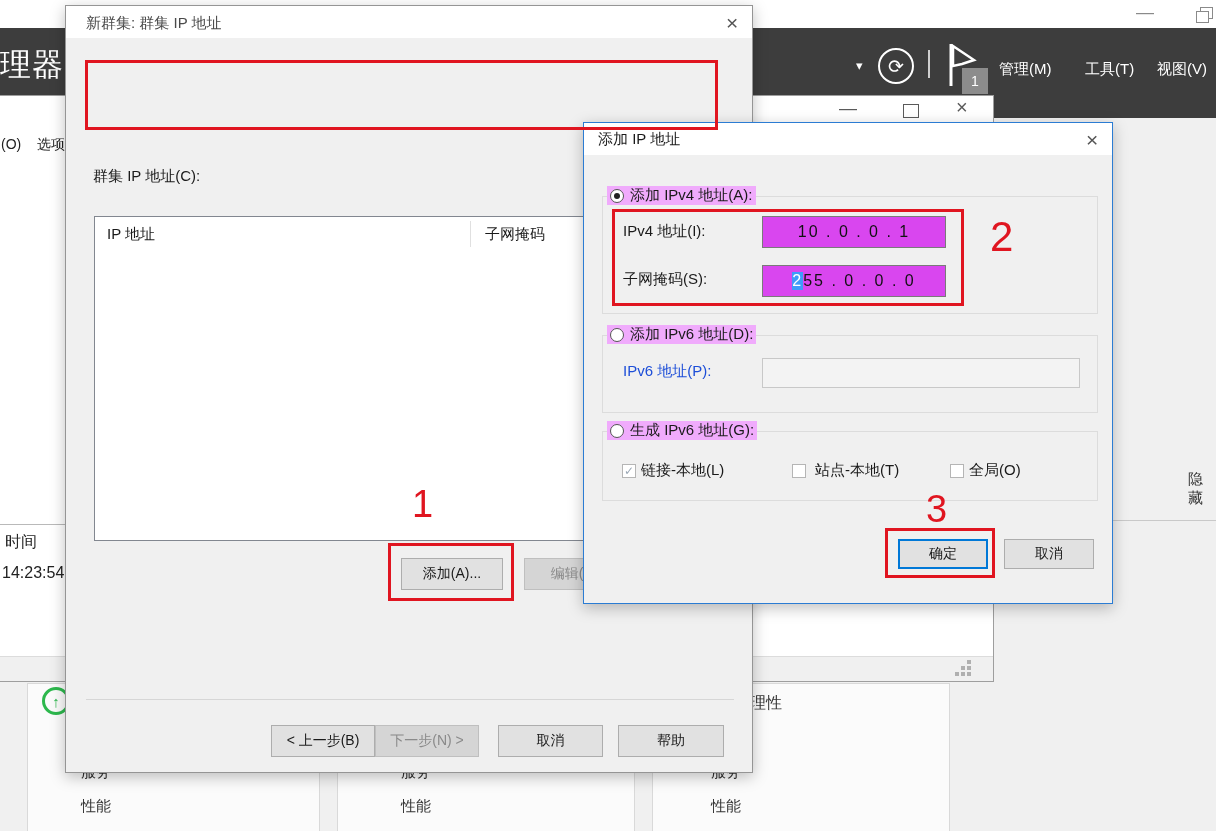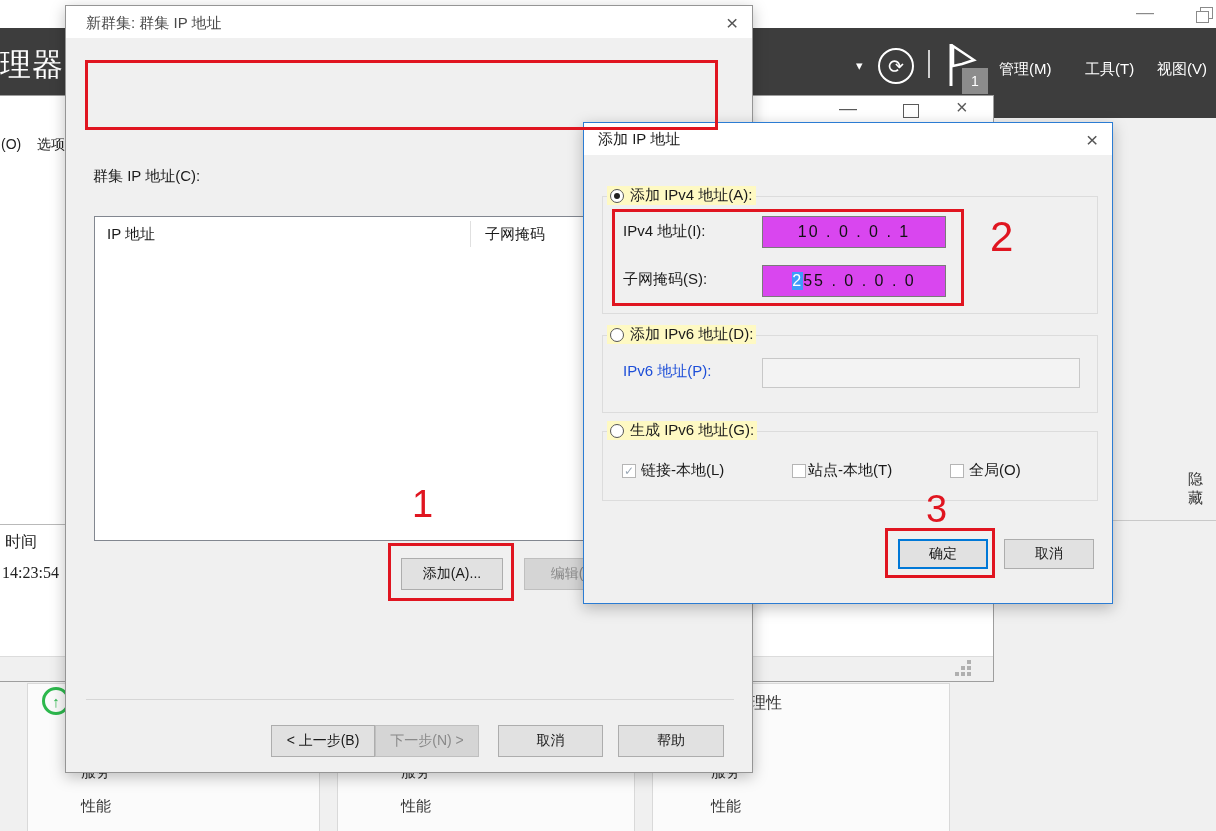--- a/index.html
+++ b/index.html
@@ -41,21 +41,21 @@
   .label.dim{color:#1d4ed8;}
   .listview{background:#ffffff;border:1px solid #828790;box-sizing:border-box;}
   .col-h{font-size:15px;color:#1a1a1a;}
   .btn{background:#e1e1e1;border:1px solid #adadad;box-sizing:border-box;font-size:14px;color:#1a1a1a;
     display:flex;align-items:center;justify-content:center;}
   .btn.disabled{background:#d5d5d5;border-color:#bfbfbf;color:#8a8a8a;}
   .btn.focused{border:2px solid #0078d7;}
   .groupbox{border:1px solid #dcdcdc;box-sizing:border-box;}
   .radio{width:14px;height:14px;border:1px solid #555;border-radius:50%;background:#fff;box-sizing:border-box;position:relative;}
   .radio.selected::after{content:"";position:absolute;left:3px;top:3px;width:6px;height:6px;border-radius:50%;background:#222;}
-  .grp-label{display:flex;align-items:center;gap:6px;background:#fef9c3;padding:0 3px;}
+  .grp-label{display:flex;align-items:center;gap:6px;background:#f0abfc;padding:0 3px;}
   .field{background:#d946ef;border:1px solid #7a7a7a;box-sizing:border-box;font-size:16px;color:#111;
     display:flex;align-items:center;justify-content:center;letter-spacing:2px;}
   .field.disabled{background:#f3f3f3;border:1px solid #c8c8c8;}
   .sel{background:#3f9bfa;color:#fff;}
   .checkbox{width:14px;height:14px;border:1px solid #8a8a8a;background:#fff;box-sizing:border-box;
     font-size:12px;line-height:12px;text-align:center;color:#9aa7b5;}
   .checkbox.disabled{border-color:#b5b5b5;}
 
   
   .redbox{border:3px solid #e01520;box-sizing:border-box;z-index:50;}
@@ -111,21 +111,21 @@
     <div class="abs nlb-ctrl" style="left:965px;top:0px;font-size:20px;">×</div>
 
     <div class="abs menu-frag" style="left:10px;top:40px;">(O)</div>
     <div class="abs menu-frag" style="left:46px;top:40px;">选项</div>
     <div class="abs" style="left:0px;top:62px;width:16px;height:18px;overflow:hidden;">
       
     </div>
 
     <div class="abs hline" style="left:0px;top:428px;width:1004px;background:#b9b9b9;"></div>
     <div class="abs log-text" style="left:14px;top:436px;">时间</div>
-    <div class="abs log-text" style="left:11px;top:468px;font-family:Liberation Serif, serif;">14:23:54</div>
+    <div class="abs log-text" style="left:11px;top:468px;">14:23:54</div>
 
     <div id="nlb-status">
       <svg class="abs" style="right:20px;bottom:3px;" width="18" height="18">
         <g fill="#b0b0b0">
           <rect x="12" y="0" width="4" height="4"></rect>
             <rect x="6" y="6" width="4" height="4"></rect>
             <rect x="12" y="6" width="4" height="4"></rect>
           <rect x="0" y="12" width="4" height="4"></rect>
             <rect x="6" y="12" width="4" height="4"></rect>
             <rect x="12" y="12" width="4" height="4"></rect>
@@ -188,21 +188,21 @@
 
     <div class="abs groupbox" style="left:18px;top:308px;width:496px;height:70px;">
       <div class="abs grp-label" style="left:4px;top:-11px;">
         <span class="radio"></span>
         <span class="label">生成 IPv6 地址(G):</span>
       </div>
       <div class="abs" style="left:19px;top:29px;display:flex;align-items:center;gap:5px;">
         <span class="checkbox disabled">✓</span>
         <span class="label">链接-本地(L)</span>
       </div>
-      <div class="abs" style="left:189px;top:29px;display:flex;align-items:center;gap:2px;">
+      <div class="abs" style="left:189px;top:29px;display:flex;align-items:center;gap:9px;">
         <span class="checkbox disabled"></span>
         <span class="label">站点-本地(T)</span>
       </div>
       <div class="abs" style="left:347px;top:29px;display:flex;align-items:center;gap:5px;">
         <span class="checkbox disabled"></span>
         <span class="label">全局(O)</span>
       </div>
     </div>
 
     <div class="abs btn focused" style="left:314px;top:416px;width:90px;height:30px;">确定</div>

